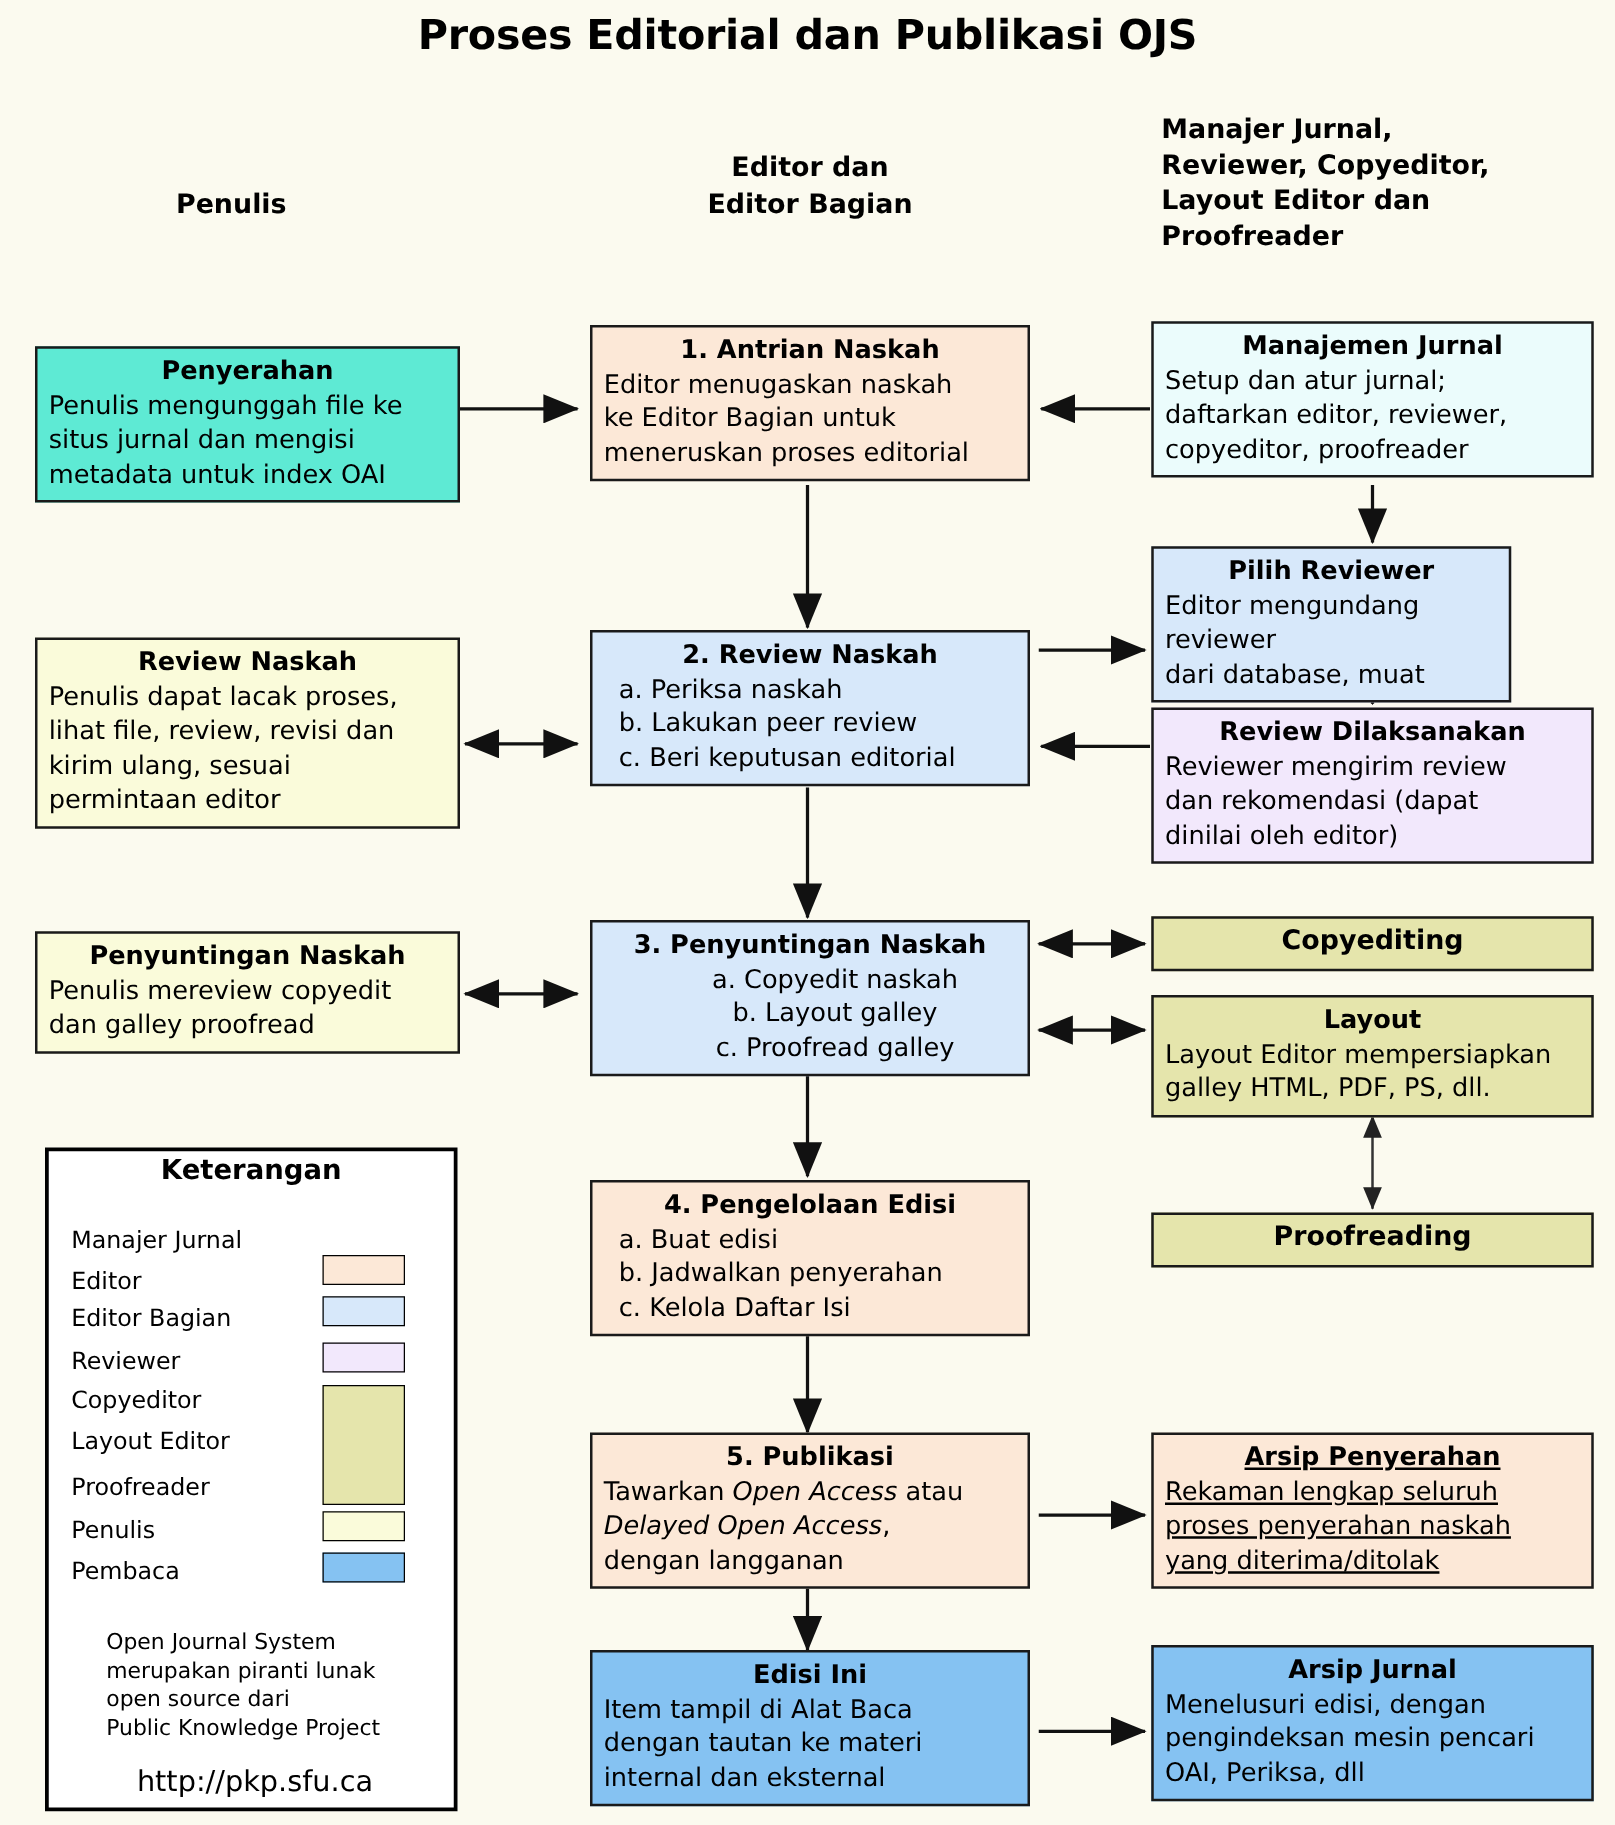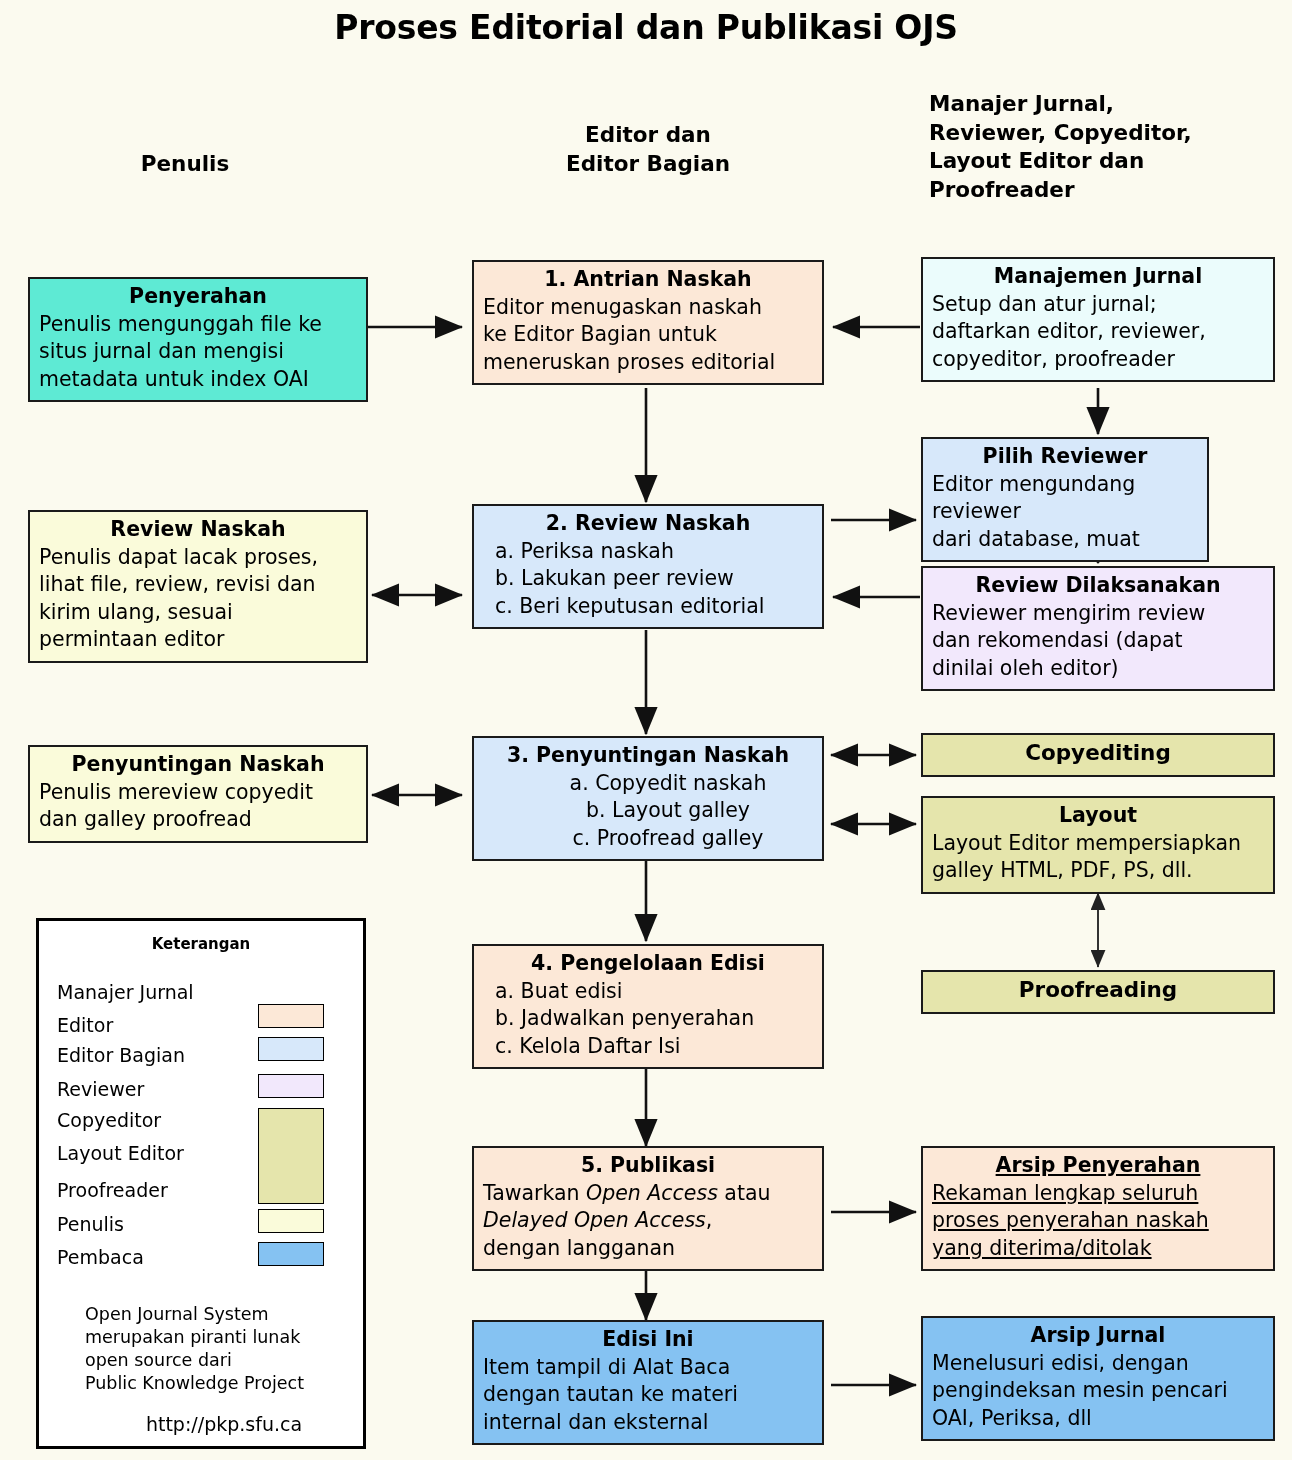--- a/index.html
+++ b/index.html
@@ -70,22 +70,22 @@
     position: absolute;
     left: 36px; top: 918px;
     width: 330px; height: 531px;
     box-sizing: border-box;
     background: #ffffff;
     border: 3.5px solid #000;
   }
   #legend .lg-title {
     text-align: center;
     font-weight: bold;
-    font-size: 15px;
-    margin-top: 14px;
+    font-size: 22px;
+    margin-top: 3px;
   }
   .lg-row {
     position: absolute;
     left: 18px;
     font-size: 19px;
     white-space: nowrap;
   }
   .lg-swatch {
     position: absolute;
     border: 1.6px solid #000;
@@ -94,22 +94,21 @@
   #legend .lg-note {
     position: absolute;
     left: 46px; top: 382px;
     font-size: 17.5px;
     line-height: 1.32;
   }
   #legend .lg-url {
     position: absolute;
     left: 0; top: 492px; width: 330px;
     text-align: center;
-    font-size: 19px;
-    padding-left: 20px;
+    font-size: 23px;
   }
 </style>
 </head>
 <body>
 
 <div id="canvas">
 
   <div class="title">Proses Editorial dan Publikasi OJS</div>
 
   <div class="col-head c1">Penulis</div>

